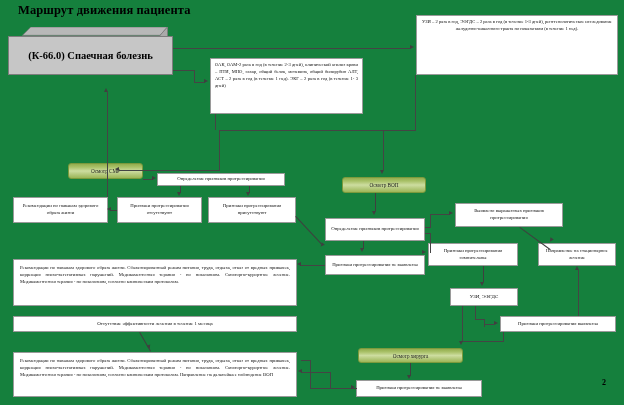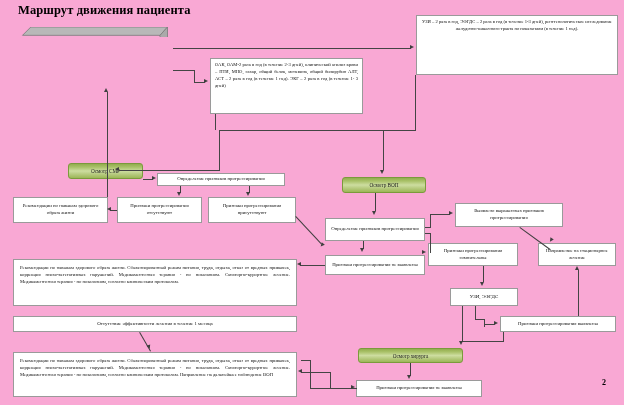--- a/index.html
+++ b/index.html
@@ -7,21 +7,21 @@
     padding: 0;
     background: #ffffff;
   }
   body {
     font-family: "Liberation Serif", "DejaVu Serif", serif;
   }
   #page {
     position: relative;
     width: 624px;
     height: 405px;
-    background: #f9a8d4;
+    background: #15803d;
     overflow: hidden;
   }
 
   
   .page-title {
     position: absolute;
     left: 18px;
     top: 3px;
     font-family: "Liberation Serif", "DejaVu Serif", serif;
     font-weight: bold;
@@ -159,20 +159,21 @@
 
 <div id="page">
 
   <div class="page-title">Маршрут движения пациента</div>
 
   <div class="cube">
     <svg class="cube-top" width="174" height="12" viewBox="0 0 174 12">
       <polygon points="0,10 10,0 174,0 165,10" fill="#b8b8b8" stroke="#7d7d7d" stroke-width="1"></polygon>
       <polygon points="165,10 174,0 174,38 165,48" fill="#aaaaaa" stroke="#7d7d7d" stroke-width="1"></polygon>
     </svg>
+    <div class="cube-face">(К-66.0) Спаечная болезнь</div>
   </div>
 
   <div class="box topalign" style="left:416px; top:15px; width:202px; height:60px; font-size:4.6px;">
     <span>УЗИ – 2 раза в год, ЭФГДС – 2 раза в год (в течение 1-3 дней), рентгенологическое исследование желудочно-кишечного тракта по показаниям (в течение 1 нед).</span>
   </div>
 
   <div class="box justify" style="left:210px; top:58px; width:153px; height:56px; font-size:4.6px; padding:3px 4px;">
     <span>ОАК, ОАМ-2 раза в год (в течение 2-3 дней), клинический анализ крови – ПТИ, МНО, сахар, общий белок, мочевина, общий билирубин АЛТ, АСТ – 2 раза в год (в течение 1 нед). ЭКГ – 2 раза в год (в течение 1- 3 дней)</span>
   </div>
 

